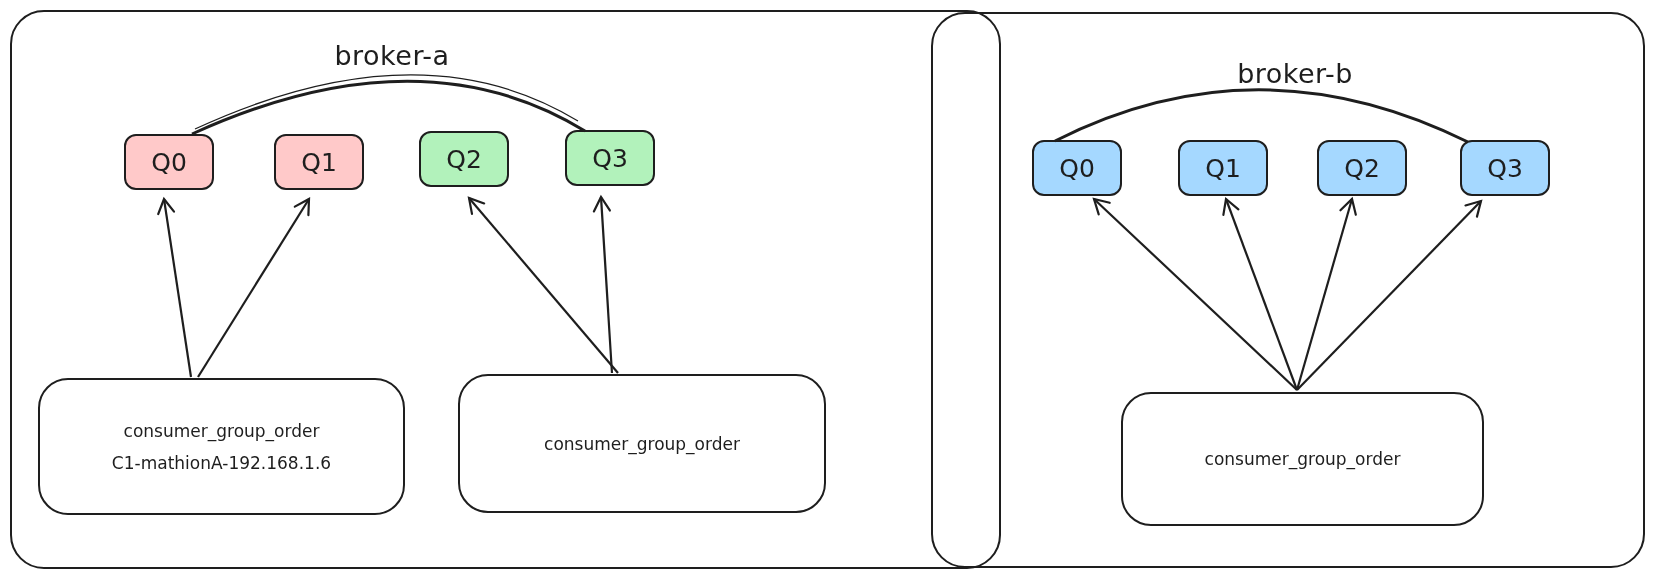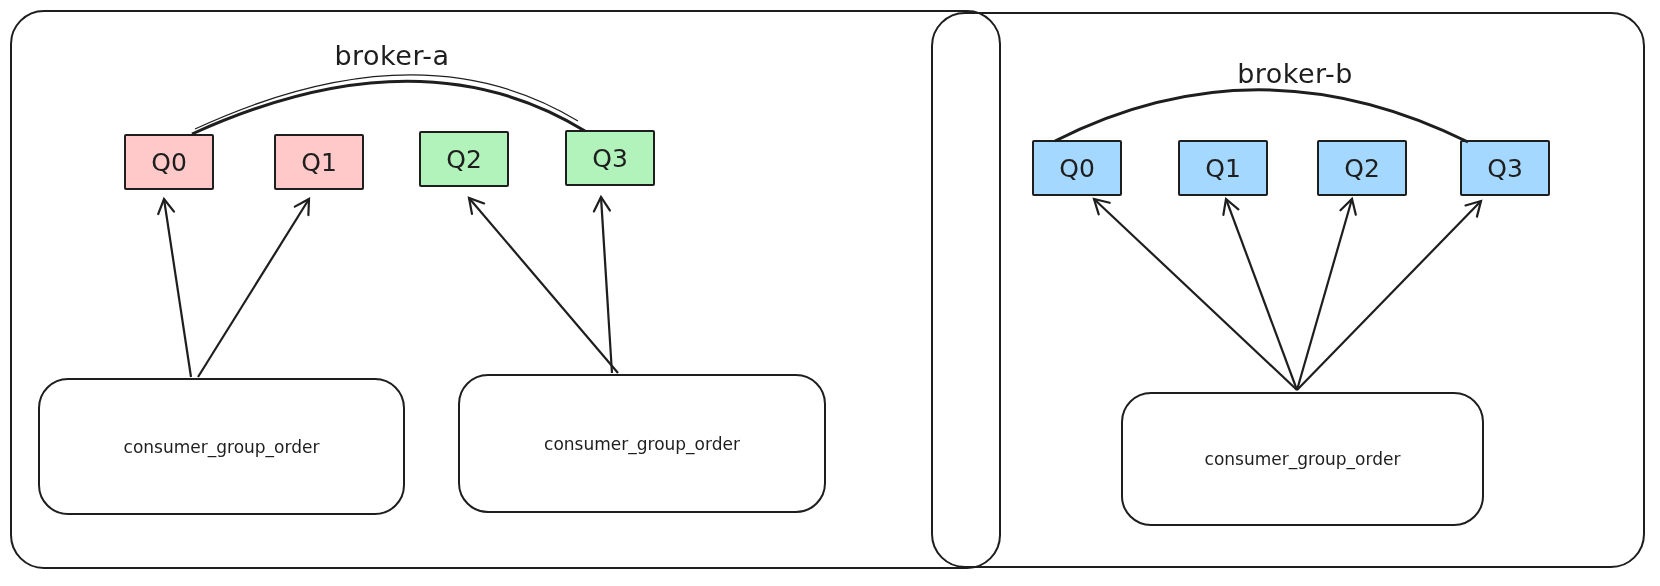--- a/index.html
+++ b/index.html
@@ -31,21 +31,21 @@
     letter-spacing:0.5px;
     white-space:nowrap;
   }
   #panel-a .broker-title{left:380px;top:28px;}
   #panel-b .broker-title{left:362px;top:44px;}
 
   .queue{
     position:absolute;
     width:90px;height:56px;
     border:2.5px solid var(--stroke);
-    border-radius:2px;
+    border-radius:12px;
     display:flex;align-items:center;justify-content:center;
     font-size:25px;
   }
   .queue[data-color="pink"]{background:var(--queue-pink);}
   .queue[data-color="green"]{background:var(--queue-green);}
   .queue[data-color="blue"]{background:var(--queue-blue);}
 
   #panel-a .queue:nth-of-type(2){left:112px;top:122px;}
   #panel-a .queue:nth-of-type(3){left:262px;top:122px;}
   #panel-a .queue:nth-of-type(4){left:407px;top:119px;}
@@ -95,20 +95,21 @@
     </div>
     <div class="queue" data-color="green">
       <span>Q2</span>
     </div>
     <div class="queue" data-color="green">
       <span>Q3</span>
     </div>
 
     <div id="consumer-a1" class="consumer-box">
       <span>consumer_group_order</span>
+      <span>C1-mathionA-192.168.1.6</span>
     </div>
     <div id="consumer-a2" class="consumer-box">
       <span>consumer_group_order</span>
     </div>
   </div>
 
   <div id="panel-b" class="broker-panel">
     <div class="broker-title">broker-b</div>
     <div class="queue" data-color="blue">
       <span>Q0</span>

